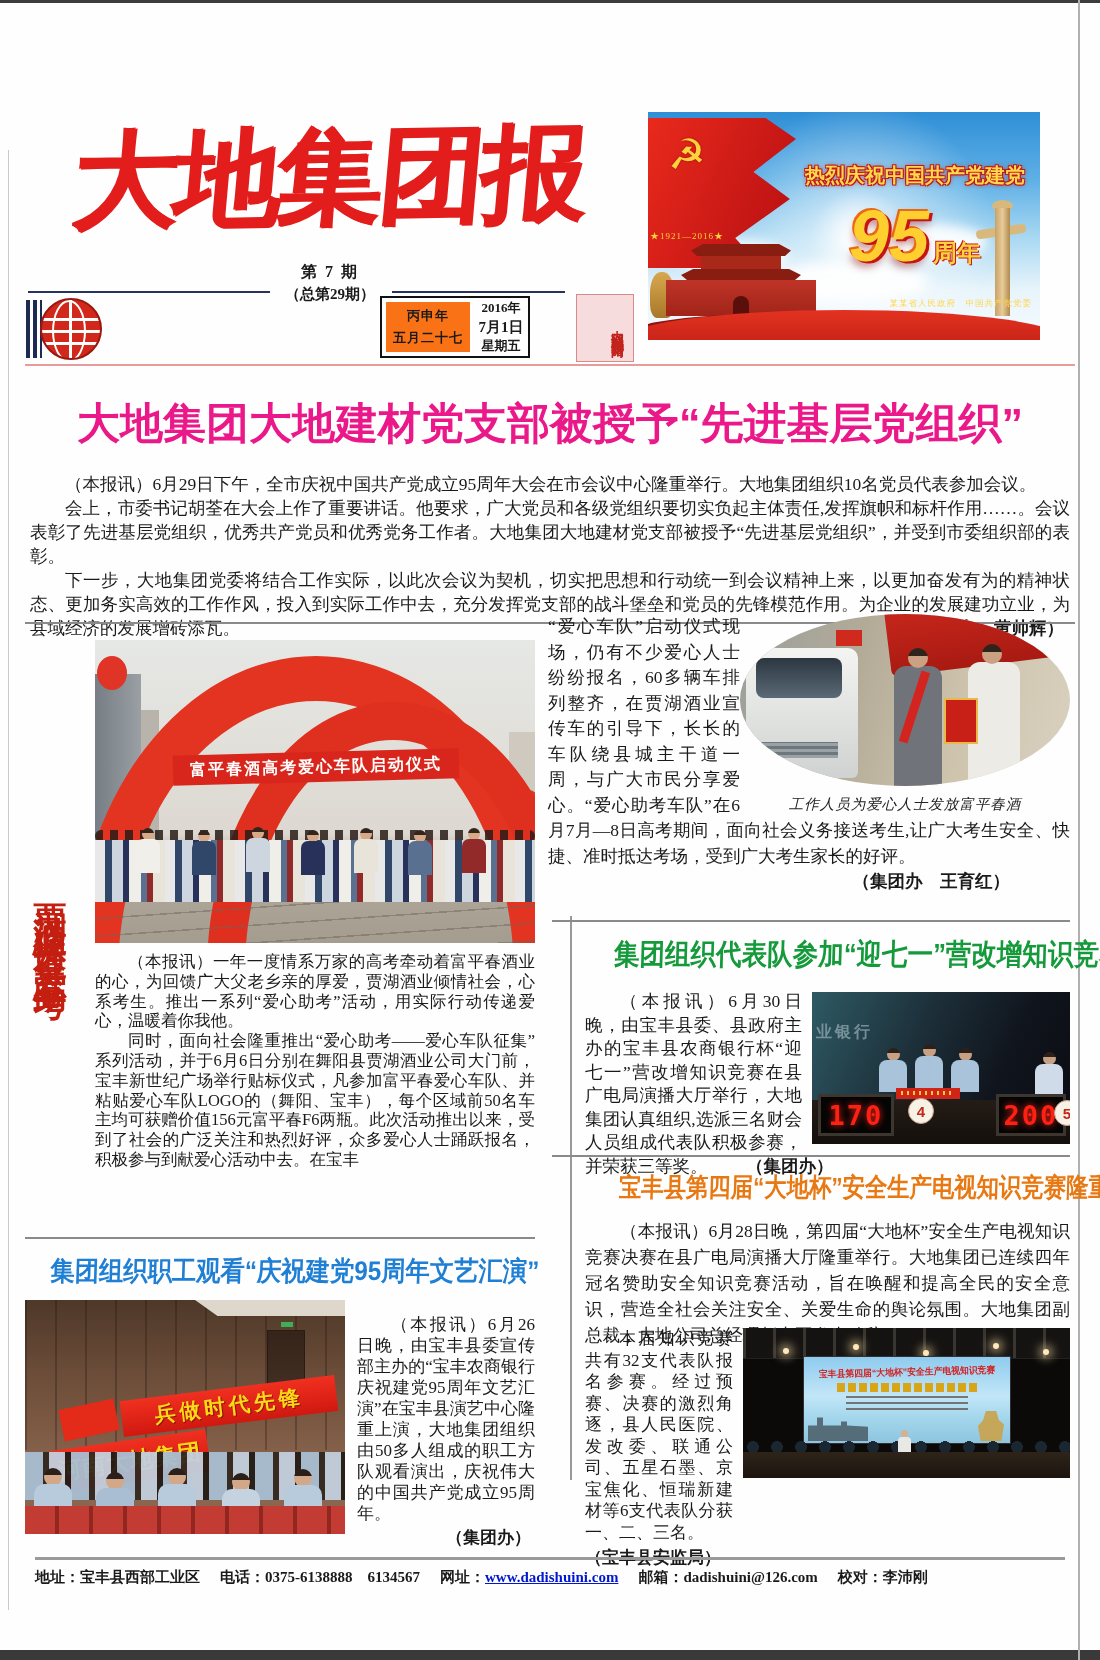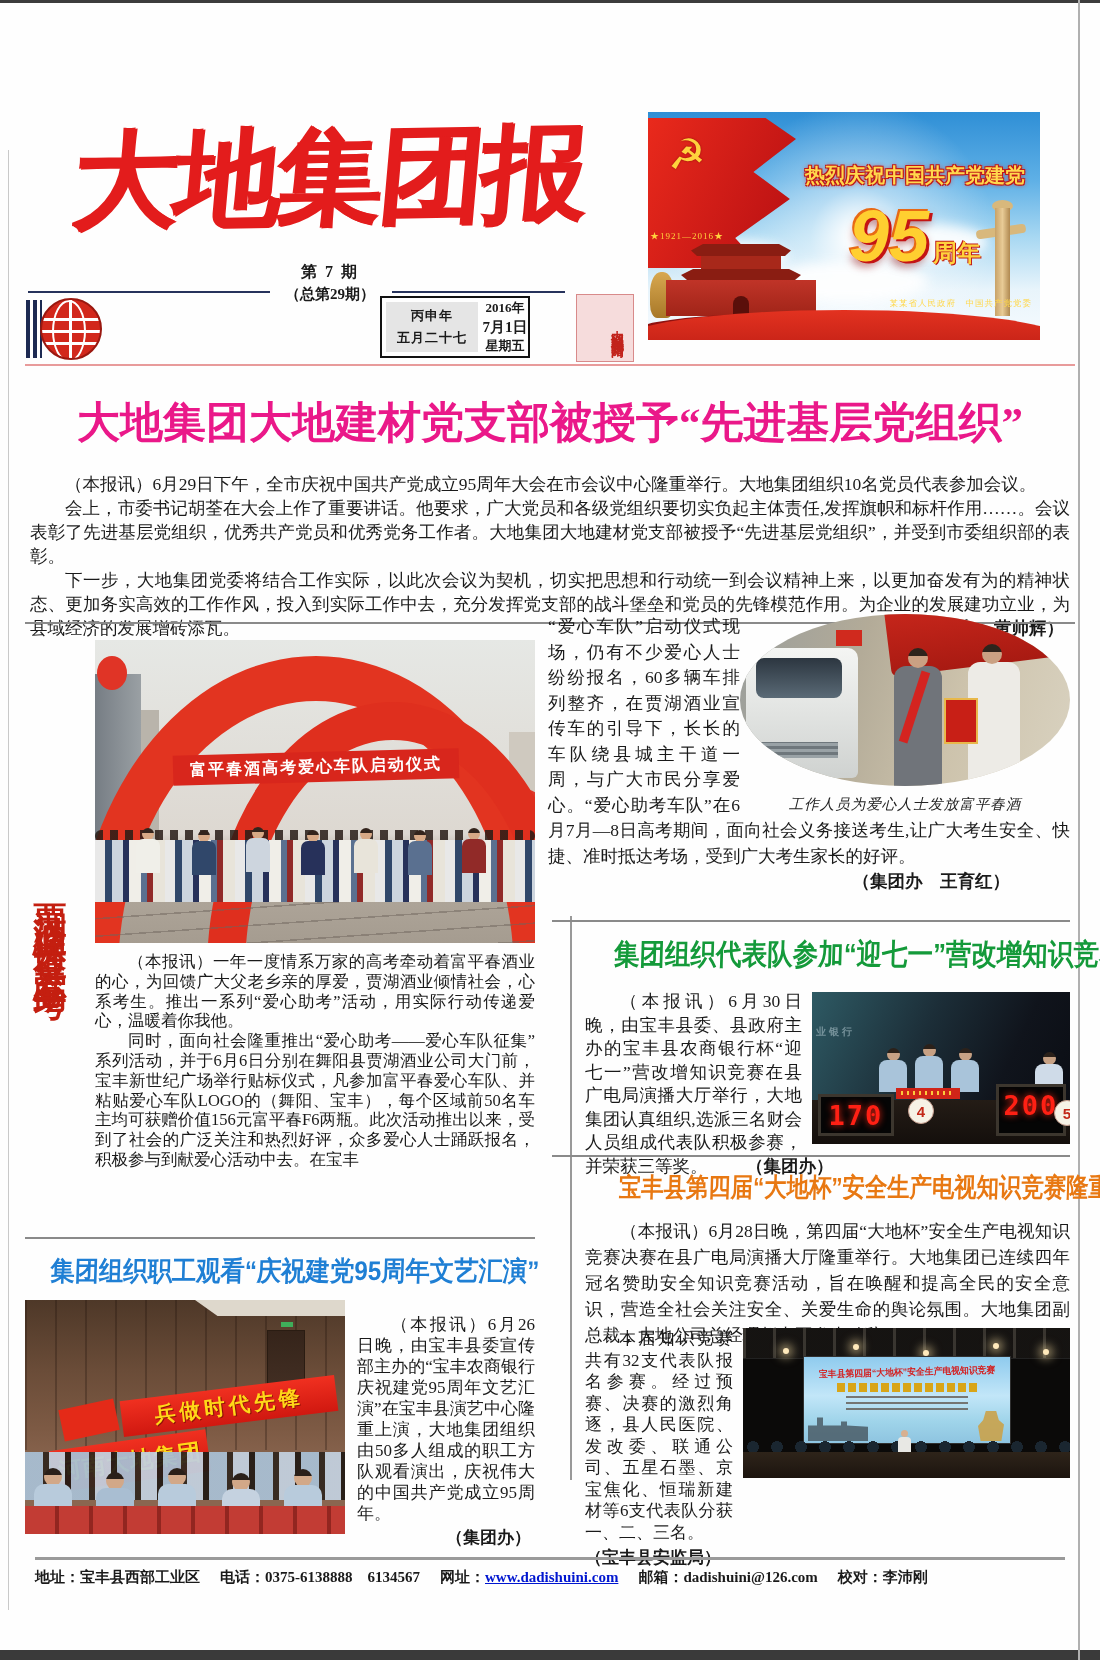--- a/index.html
+++ b/index.html
@@ -33,21 +33,21 @@
   .globe-lat1{left:0;top:18px;width:62px;height:2.5px;}
   .globe-lat2{left:0;top:30px;width:62px;height:2.5px;}
   .globe-lat3{left:0;top:42px;width:62px;height:2.5px;}
   .globe-lon1{left:27px;top:0;width:2.5px;height:62px;}
   .globe-lon2{left:10px;top:0;width:34px;height:62px;border:2.5px solid #fff;border-radius:50%;background:transparent !important;box-sizing:border-box;}
 
   .info-block{left:118px;top:296px;width:278px;font-size:15px;font-weight:600;line-height:17.5px;}
   .info-row{white-space:nowrap;}
 
   .datebox{left:380px;top:296px;width:150px;height:62px;border:2px solid #111;display:flex;box-sizing:border-box;}
-  .datebox-lunar{width:92px;margin:4px;background:#e5e5e5;text-align:center;font-weight:700;
+  .datebox-lunar{width:84px;margin:4px;background:#f97316;text-align:center;font-weight:700;
      font-size:13px;display:flex;flex-direction:column;justify-content:center;gap:4px;letter-spacing:1px;}
   .datebox-greg{flex:1;display:flex;flex-direction:column;justify-content:center;align-items:center;
      font-weight:700;font-size:13px;line-height:1.35;white-space:nowrap;}
   .datebox-greg .d{font-size:15px;}
 
   .stamp{left:576px;top:294px;width:58px;height:68px;background:#f6dcdc;border:1px solid #d88a8a;
      color:#c2231c;writing-mode:vertical-rl;text-orientation:upright;font-size:13px;font-weight:900;
      letter-spacing:2px;line-height:26px;padding:3px 3px;box-sizing:border-box;text-align:center;}
 
   .red-rule{left:25px;top:364px;width:1050px;height:2px;background:#e89b9b;}
@@ -87,21 +87,21 @@
   .pillar-cap{position:absolute;right:27px;bottom:128px;width:21px;height:12px;background:#d8b87c;border-radius:50%;}
   .pillar-wing{position:absolute;right:14px;bottom:104px;width:50px;height:9px;background:#d8b87c;border-radius:4px;transform:rotate(-8deg);}
   .ribbon2{position:absolute;left:-30px;right:-30px;bottom:-40px;height:66px;background:#8f1210;
      border-radius:100% 100% 0 0/100% 100% 0 0;transform:rotate(2deg);}
   .ribbon{position:absolute;left:-30px;right:-30px;bottom:-34px;height:64px;
      background:linear-gradient(#e33220,#b01610);border-radius:100% 100% 0 0/100% 100% 0 0;}
   .poster-credit{position:absolute;right:8px;bottom:30px;font-size:8.5px;color:#ffd84d;z-index:5;letter-spacing:1px;}
 
   
   .lead-headline{left:30px;top:396px;width:1040px;height:54px;line-height:54px;text-align:center;
-     font-family:Liberation Serif, serif;font-size:43px;font-weight:900;color:#ea1889;
+     font-family:Liberation Sans, sans-serif;font-size:43px;font-weight:900;color:#ea1889;
      white-space:nowrap;letter-spacing:0px;}
   .lead-body{left:30px;top:472px;width:1040px;font-size:17.5px;line-height:24px;text-align:justify;}
   .lead-body p{margin:0;text-indent:2em;}
   .byline{font-weight:600;}
   .lead-byline{text-align:right;margin-top:-24px;padding-right:6px;}
 
   .rule{background:#8a8a8a;}
   .rule-a{left:25px;top:622px;width:1050px;height:2px;}
 
   
@@ -163,34 +163,34 @@
   .hl{white-space:nowrap;text-align:center;font-family:"Liberation Sans","DejaVu Sans",sans-serif;font-weight:900;}
   .hl-green{left:585px;top:932px;width:485px;height:44px;line-height:44px;font-size:29px;color:#149a3a;
      transform:scaleX(.88) skewX(-2deg);transform-origin:center;}
   .art-quiz{left:585px;top:990px;width:485px;font-size:17.5px;line-height:23.5px;text-align:justify;}
   .art-quiz p{margin:0;text-indent:2em;}
   .byl-inline{font-weight:600;margin-left:2.2em;white-space:nowrap;}
 
   .photo-quiz{float:right;width:258px;height:152px;margin:2px 0 4px 10px;position:relative;overflow:hidden;
      background:linear-gradient(115deg,#2e5a64 0%,#1c2e38 40%,#10141c 70%,#0a0c12 100%);}
   .photo-quiz i{position:absolute;display:block;}
-  .q-backdrop{left:4px;top:28px;font-size:10px;color:#8fa8b0;font-weight:700;letter-spacing:3px;opacity:.75;font-style:normal;}
+  .q-backdrop{left:4px;top:28px;font-size:16px;color:#8fa8b0;font-weight:700;letter-spacing:3px;opacity:.75;font-style:normal;}
   .q-desk{left:0;bottom:0;width:258px;height:44px;background:linear-gradient(#241c16,#140f0c);}
   .q-strip{left:84px;top:96px;width:64px;height:11px;background:#d02418;}
   .q-strip:after{content:"";position:absolute;left:5px;top:3px;width:54px;height:4px;
      background:repeating-linear-gradient(90deg,rgba(255,210,61,.95) 0 2px,transparent 2px 6px);}
   .qp{position:absolute;width:30px;height:48px;}
   .qp b{display:block;width:13px;height:13px;border-radius:50%;margin:0 auto;
      background:linear-gradient(#2b211a 38%,#c7a184 40%);}
   .qp s{display:block;width:28px;height:32px;border-radius:8px 8px 0 0;margin:-1px auto 0;background:#a9c4da;text-decoration:none;}
   .led{position:absolute;background:#050505;border:3px solid #3c362e;color:#ff2014;
      font-family:"DejaVu Sans Mono",monospace;font-size:27px;font-weight:700;letter-spacing:2px;
      text-align:center;line-height:37px;text-shadow:0 0 7px rgba(255,40,20,.9);box-sizing:border-box;}
   .led1{left:6px;bottom:8px;width:76px;height:42px;}
-  .led2{right:4px;bottom:8px;width:70px;height:52px;}
+  .led2{right:4px;bottom:8px;width:70px;height:42px;}
   .badge{position:absolute;width:26px;height:26px;border-radius:50%;background:#f6f2e6;border:1.5px solid #c9a090;
      color:#c22718;font-size:15px;font-weight:700;line-height:25px;text-align:center;
      font-family:"Liberation Sans",sans-serif;box-sizing:border-box;}
   .badge4{left:96px;bottom:20px;}
   .badge5{right:-10px;bottom:18px;}
 
   .rule-g2{left:552px;top:1155px;width:518px;height:2px;}
   .hl-orange{left:585px;top:1166px;width:485px;height:42px;line-height:42px;font-size:26px;color:#e87812;
      transform:scaleX(.86) skewX(-2deg);transform-origin:center;}
   .art-safe-p1{left:585px;top:1218px;width:485px;font-size:17.5px;line-height:26px;text-align:justify;}

